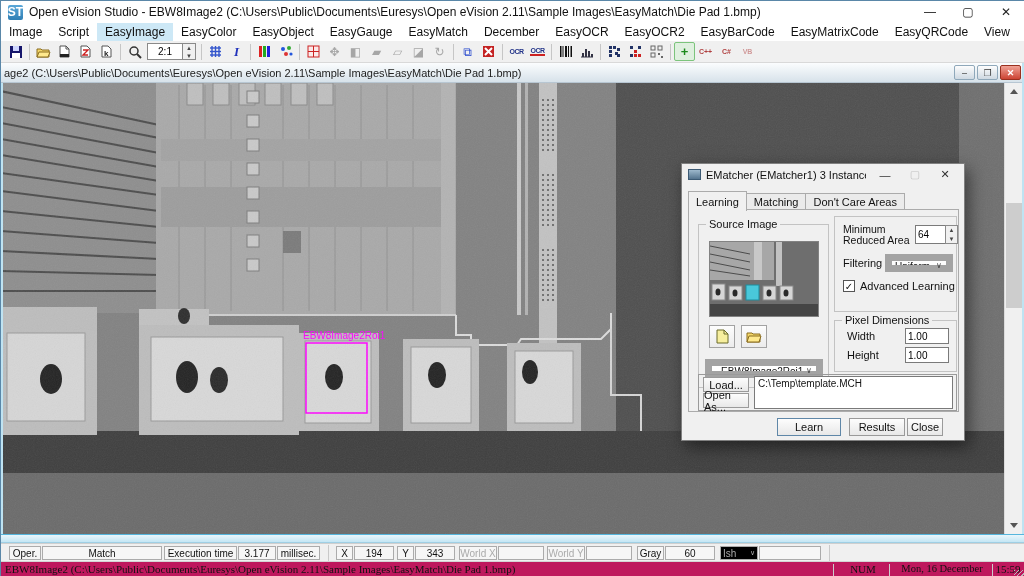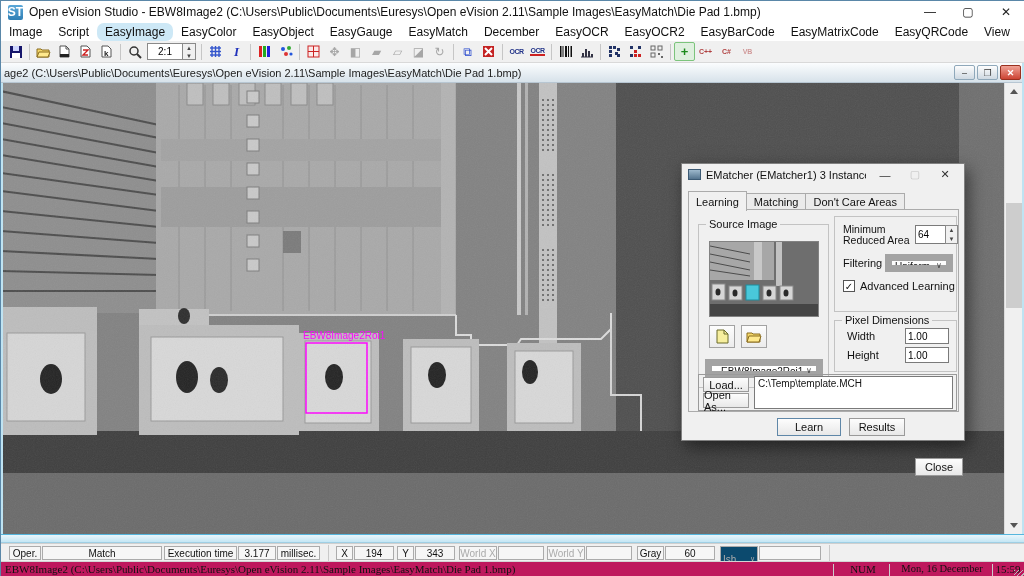--- a/index.html
+++ b/index.html
@@ -10,21 +10,21 @@
   
   .titlebar { position:absolute; left:0; top:0; width:1024px; height:22px; background:#ffffff; display:flex; align-items:center; }
   .app-icon { width:15px; height:15px; margin:0 6px 0 7px; background:linear-gradient(#5aa7d8,#2f7fb5); border-radius:2px; color:#fff; font-size:12px; font-weight:bold; display:flex; align-items:center; justify-content:center; }
   .titlebar .title { font-size:12px; color:#111; white-space:nowrap; }
   .win-btns { position:absolute; right:0; top:0; height:22px; display:flex; }
   .win-btn { width:38px; height:22px; display:flex; align-items:center; justify-content:center; font-size:12px; color:#222; }
 
   
   .menubar { position:absolute; left:0; top:22px; width:1024px; height:18px; background:#ffffff; display:flex; align-items:center; font-size:12px; color:#111; }
   .menu-item { padding:0 8px; line-height:18px; height:18px; white-space:nowrap; }
-  .menu-item.active { background:#cde8f6;border-radius:7px; }
+  .menu-item.active { background:#cde8f6; }
 
   
   .toolbar { position:absolute; left:0; top:40px; width:1024px; height:22px; background:#f0f0f0; border-bottom:1px solid #d9d9d9; display:flex; align-items:center; padding-left:4px; }
   .tbtn { width:21px; height:19px; display:flex; align-items:center; justify-content:center; font-size:11px; flex:none; }
   .tsep { width:1px; height:16px; background:#c6c6c6; margin:0 3px; flex:none; }
   .gray-glyph { color:#a6a6a6; font-size:12px; }
   .zoom-combo { display:flex; flex:none; margin:0 2px; }
   .zoom-box { width:36px; height:17px; background:#fff; border:1px solid #8a8a8a; font-size:10px; display:flex; align-items:center; justify-content:center; }
   .spinner { width:13px; height:17px; border:1px solid #8a8a8a; border-left:none; display:flex; flex-direction:column; background:#f0f0f0; }
   .spinner span { flex:1; font-size:6px; line-height:8px; text-align:center; color:#444; }
@@ -76,21 +76,21 @@
   .icon-btn { position:absolute; width:26px; height:23px; border:1px solid #a3a3a3; background:linear-gradient(#fdfdfd,#ececec); display:flex; align-items:center; justify-content:center; }
   .checkbox { position:absolute; width:12px; height:12px; border:1px solid #555; background:#fff; display:flex; align-items:center; justify-content:center; font-size:10px; color:#111; }
   .spin2 { position:absolute; width:13px; height:19px; border:1px solid #8a8a8a; background:#f0f0f0; display:flex; flex-direction:column; }
   .spin2 span { flex:1; font-size:6px; line-height:8px; text-align:center; color:#444; }
   .filebox { position:absolute; border:1px solid #7a7a7a; background:#fff; font-size:10px; padding:1px 3px; }
 
   
   .statusbar { position:absolute; left:0; top:542px; width:1024px; height:18px; background:#f0f0f0; border-top:1px solid #cfcfcf; }
   .sb { position:absolute; top:2px; height:14px; border:1px solid #ababab; background:#f6f6f6; font-size:10px; display:flex; align-items:center; justify-content:center; color:#111; white-space:nowrap; }
   .sb.grayed { color:#ababab; }
-  .sb.dd { background:#0c4a6e; justify-content:space-between; padding:12px 2px; }
+  .sb.dd { background:#000000; justify-content:space-between; padding:0 2px; }
   .sb-div { position:absolute; top:1px; width:1px; height:16px; background:#c9c9c9; }
   .bottombar { position:absolute; left:0; top:560px; width:1024px; height:20px; background:#be185d; border-top:1px solid #d4d4d4; font-size:11px; color:#111;font-family:Liberation Serif, serif; }
   .bb-text { position:absolute; left:4px; top:1px; white-space:nowrap; }
   .bb-cell { position:absolute; top:1px; text-align:center; }
   .bb-div { position:absolute; top:2px; width:1px; height:12px; background:#cccccc; }
   .grip { position:absolute; right:1px; bottom:1px; width:10px; height:10px;
           background:repeating-linear-gradient(135deg,#bbb 0 1px,transparent 1px 3px); }
 </style>
 </head>
 <body>
@@ -550,21 +550,21 @@
     </div>
 
     <div class="group" style="left:16px; top:210px; width:259px; height:37px; border-color:#9a9a9a;">
       <div class="dlg-btn" style="left:4px; top:2px; width:46px; height:15px;">Load...</div>
       <div class="dlg-btn" style="left:4px; top:18px; width:46px; height:15px;">Open As...</div>
       <div class="filebox" style="left:55px; top:1px; width:199px; height:33px;">C:\Temp\template.MCH</div>
     </div>
 
     <div class="dlg-btn default" style="left:95px; top:254px; width:64px; height:18px;">Learn</div>
     <div class="dlg-btn" style="left:167px; top:254px; width:56px; height:18px;">Results</div>
-    <div class="dlg-btn" style="left:233px; top:254px; width:48px; height:18px;margin-top:40px;">Close</div>
+    <div class="dlg-btn" style="left:225px; top:254px; width:36px; height:18px;">Close</div>
   </div>
 
   <div class="statusbar">
     <div class="sb" style="left:8px;   width:32px;">Oper.</div>
     <div class="sb" style="left:41px;  width:120px;">Match</div>
     <div class="sb" style="left:163px; width:73px;">Execution time</div>
     <div class="sb" style="left:237px; width:38px;">3.177</div>
     <div class="sb" style="left:276px; width:43px;">millisec.</div>
     <div class="sb-div" style="left:327px;"></div>
     <div class="sb" style="left:335px; width:17px;">X</div>

